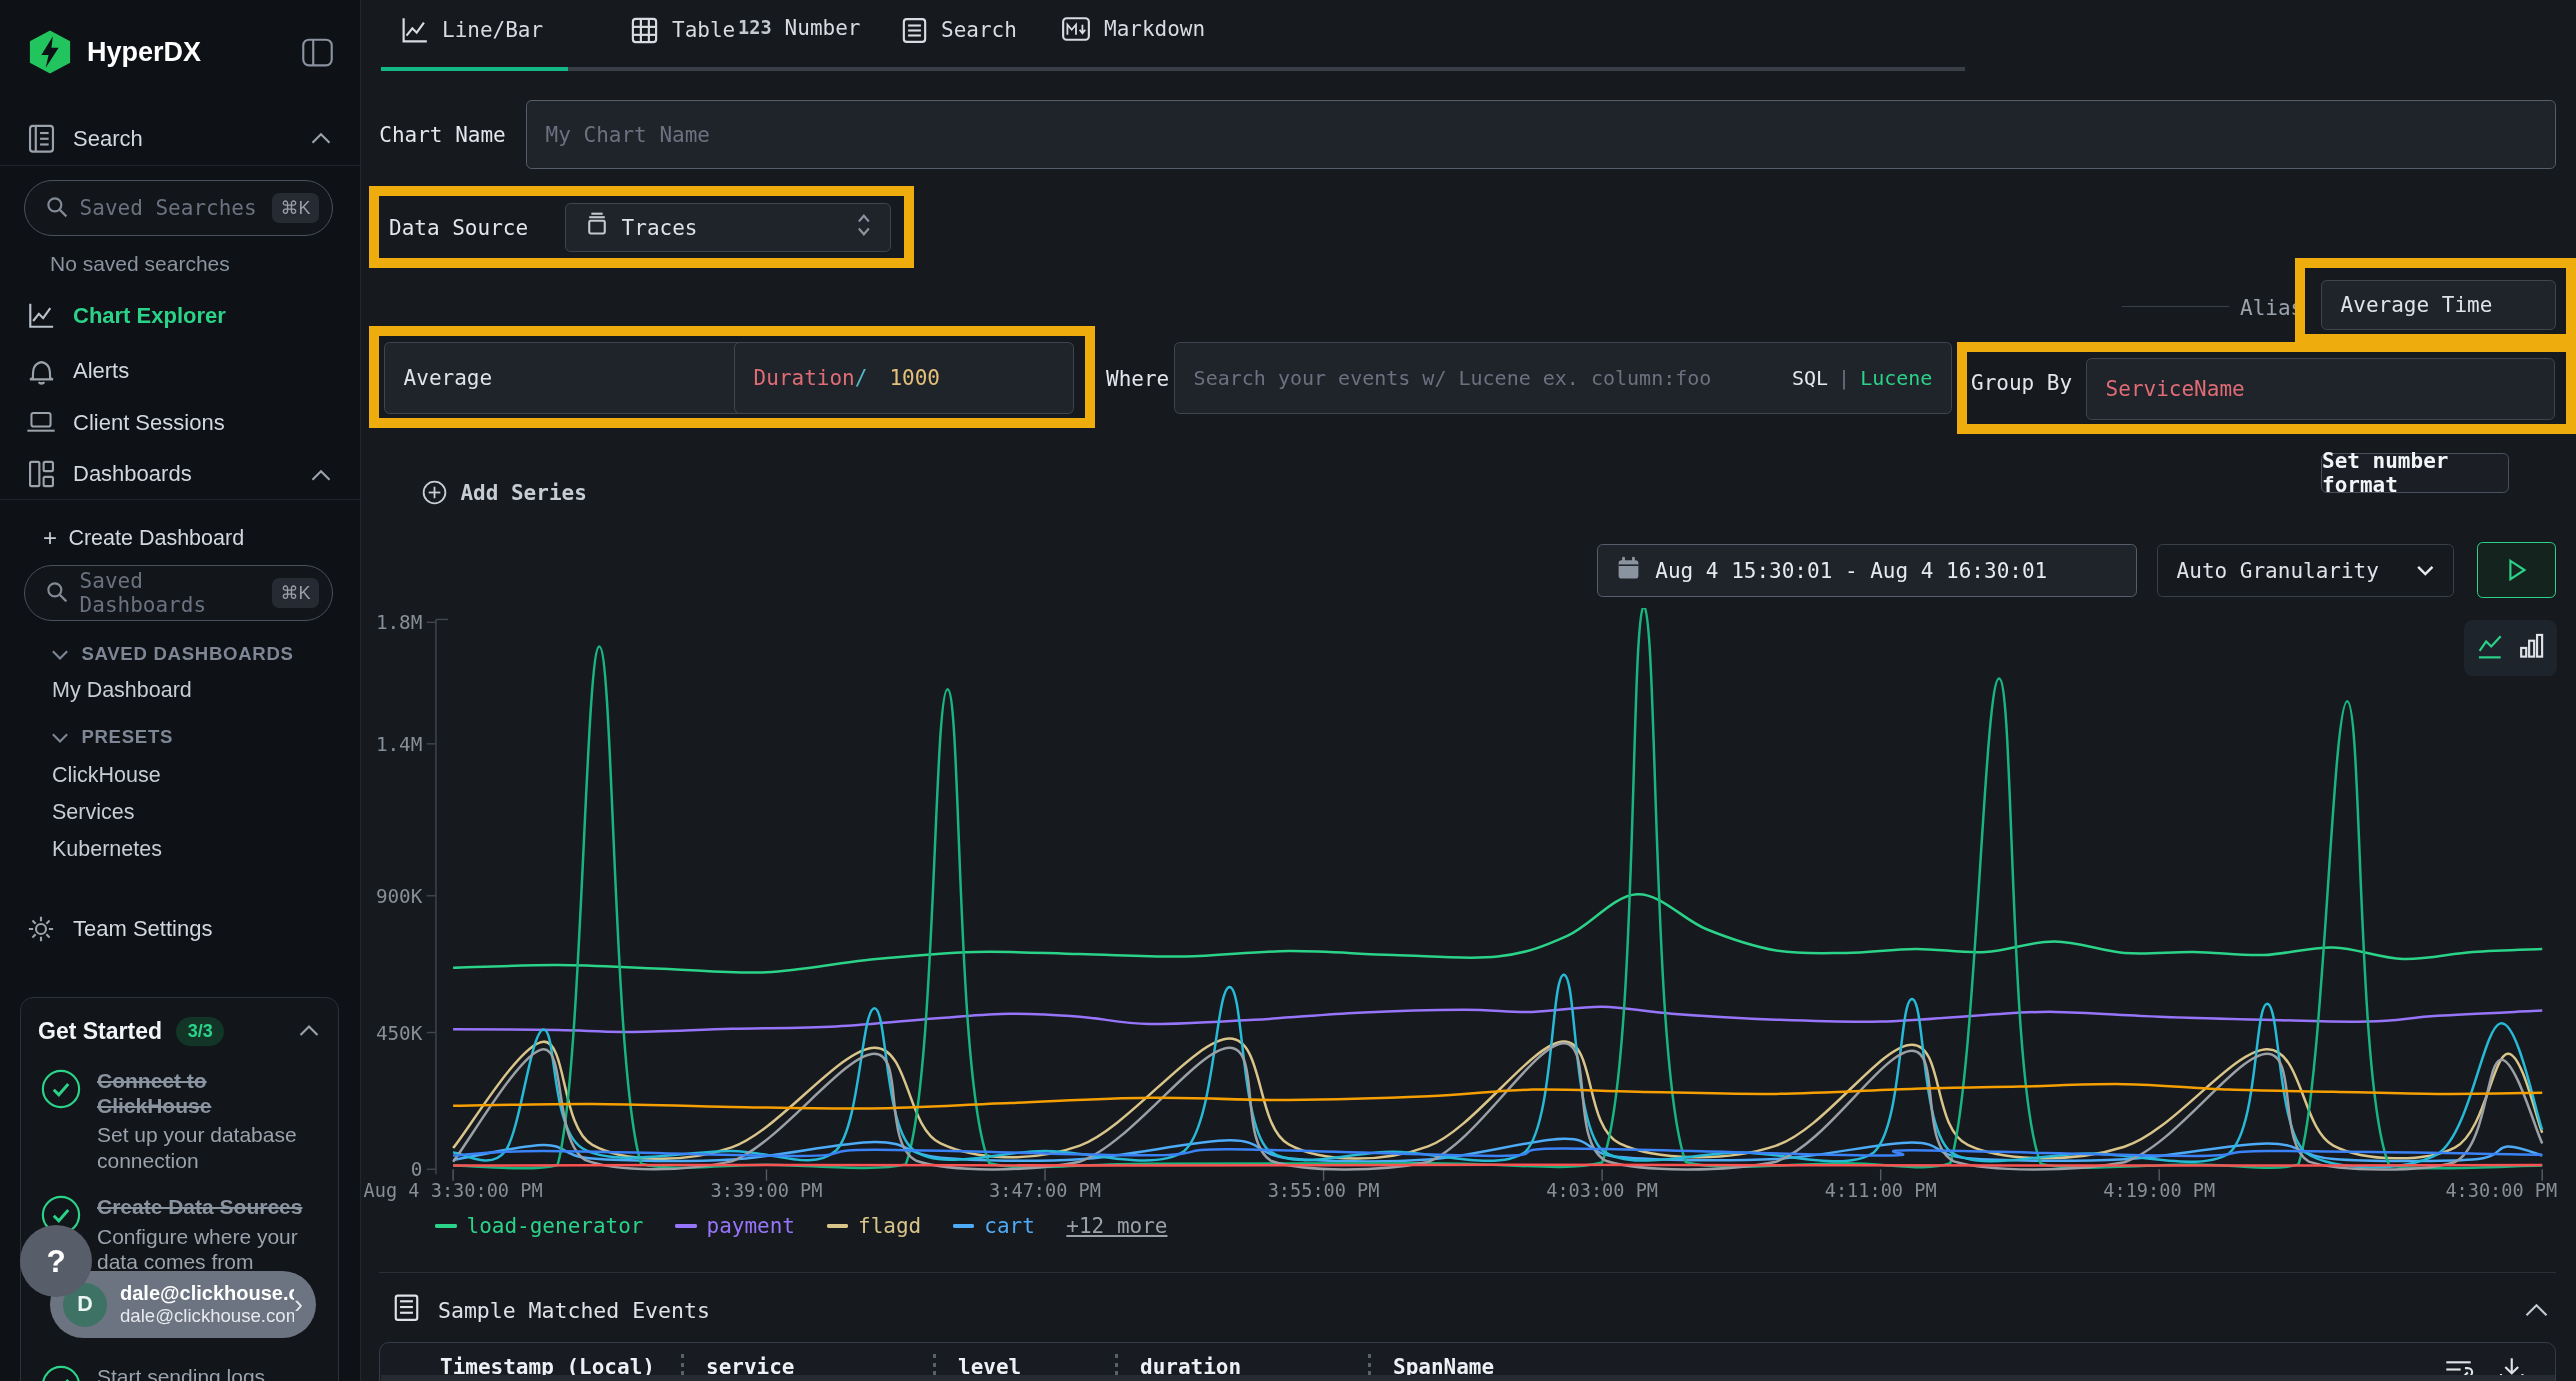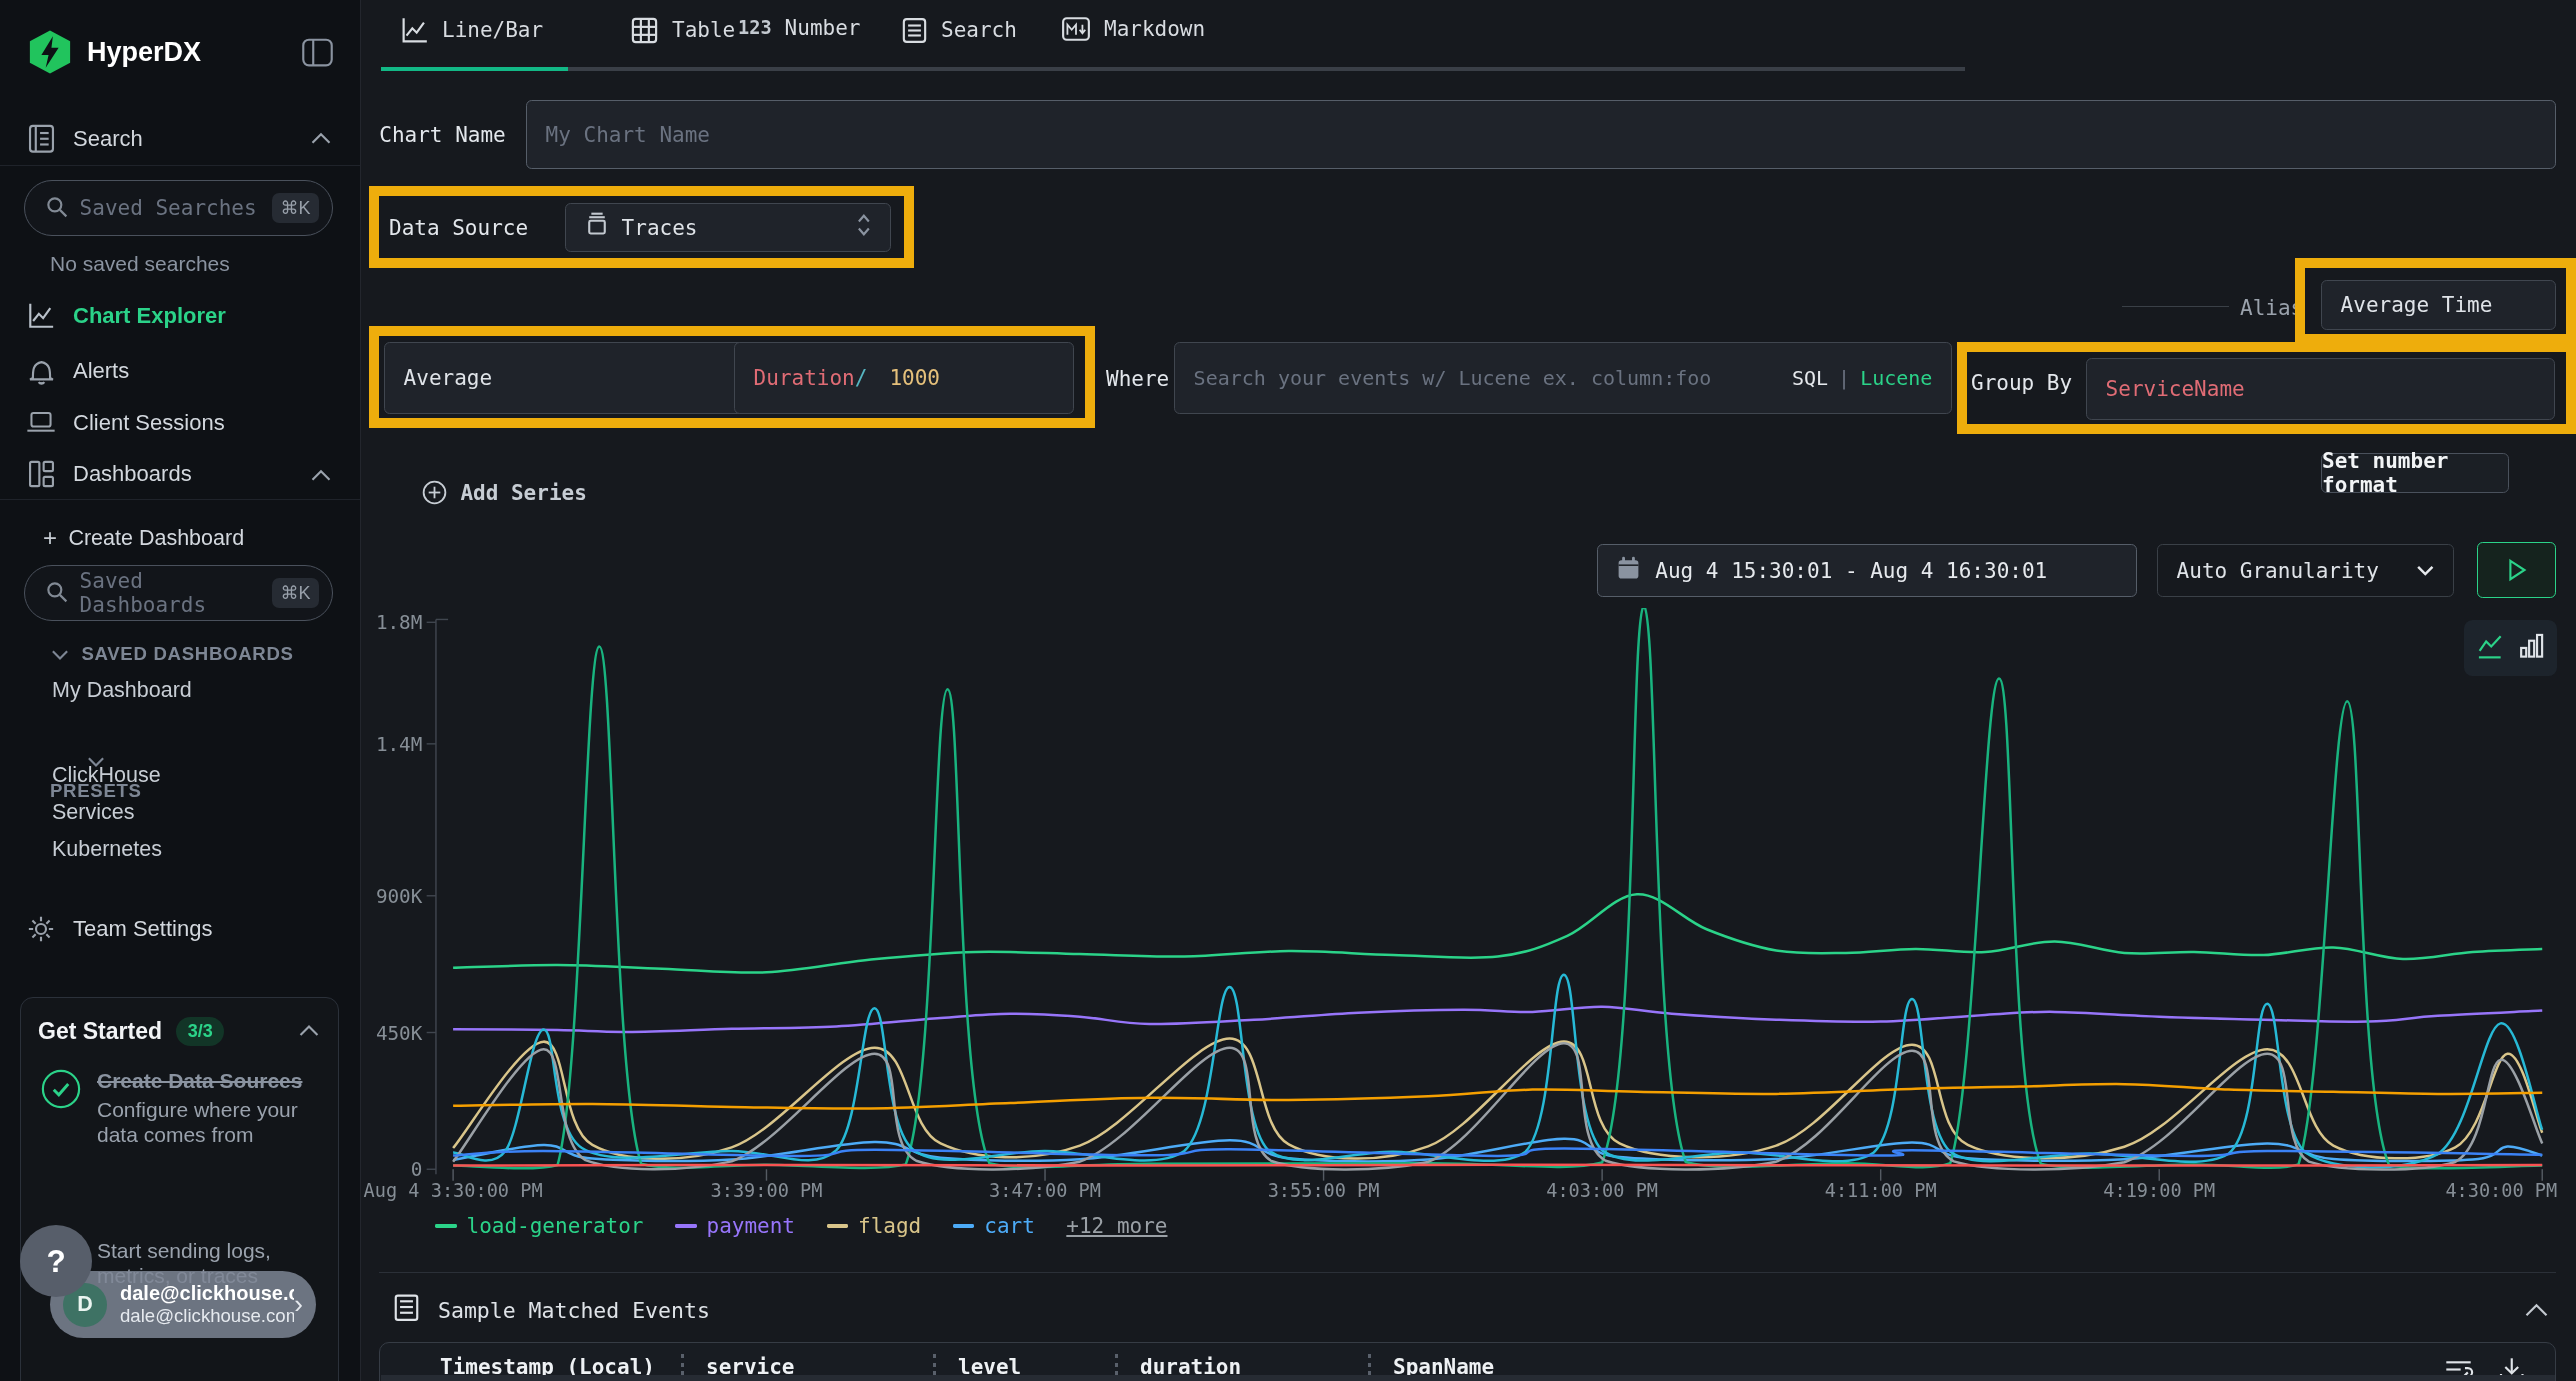--- a/index.html
+++ b/index.html
@@ -165,21 +165,21 @@
     </div>
 
     <div class="caps" style="top:643px;">
       <svg width="20" height="14.3" viewBox="0 0 28 20" fill="none" stroke="#7d8694" stroke-width="3">
           <polyline points="4,6 14,16 24,6"></polyline>
         </svg>
       <span>SAVED DASHBOARDS</span>
     </div>
     <div class="sb-sub" style="top:678px;">My Dashboard</div>
 
-    <div class="caps" style="top:754px;flex-direction:column;">
+    <div class="caps" style="top:726px;">
       <svg width="20" height="14.3" viewBox="0 0 28 20" fill="none" stroke="#7d8694" stroke-width="3">
           <polyline points="4,6 14,16 24,6"></polyline>
         </svg>
       <span>PRESETS</span>
     </div>
     <div class="sb-sub" style="top:763px;">ClickHouse</div>
     <div class="sb-sub" style="top:800px;">Services</div>
     <div class="sb-sub" style="top:837px;">Kubernetes</div>
 
     <div class="nav-item" style="top:914px;">
@@ -195,20 +195,32 @@
     <div class="gs-card">
       <div class="gs-title-row">
         <span style="font-size:23px;font-weight:bold;color:#f2f4f6;">Get Started</span>
         <span class="gs-badge">3/3</span>
         <span style="margin-left:auto;">
           <svg width="24" height="15.7" viewBox="0 0 34 22" fill="none" stroke="#9aa2ac" stroke-width="3">
               <polyline points="5,17 17,5 29,17"></polyline>
             </svg></span>
       </div>
 
+      <div class="gs-item">
+        <span class="gs-check">
+          <svg width="42" height="42" viewBox="0 0 58 58" fill="none">
+              <circle cx="29" cy="29" r="25" stroke="#2bd389" stroke-width="3"></circle>
+          <polyline points="19,30 26,37 39,22" stroke="#2bd389" stroke-width="4" fill="none"></polyline>
+            </svg>
+          </span>
+        <span style="width:215px;">
+          <div class="gs-strike">Connect to ClickHouse</div>
+          <div class="gs-sub">Set up your database connection</div>
+        </span>
+      </div>
 
       <div class="gs-item">
         <span class="gs-check">
           <svg width="42" height="42" viewBox="0 0 58 58" fill="none">
               <circle cx="29" cy="29" r="25" stroke="#2bd389" stroke-width="3"></circle>
           <polyline points="19,30 26,37 39,22" stroke="#2bd389" stroke-width="4" fill="none"></polyline>
             </svg>
           </span>
         <span style="width:215px;">
           <div class="gs-strike">Create Data Sources</div>

